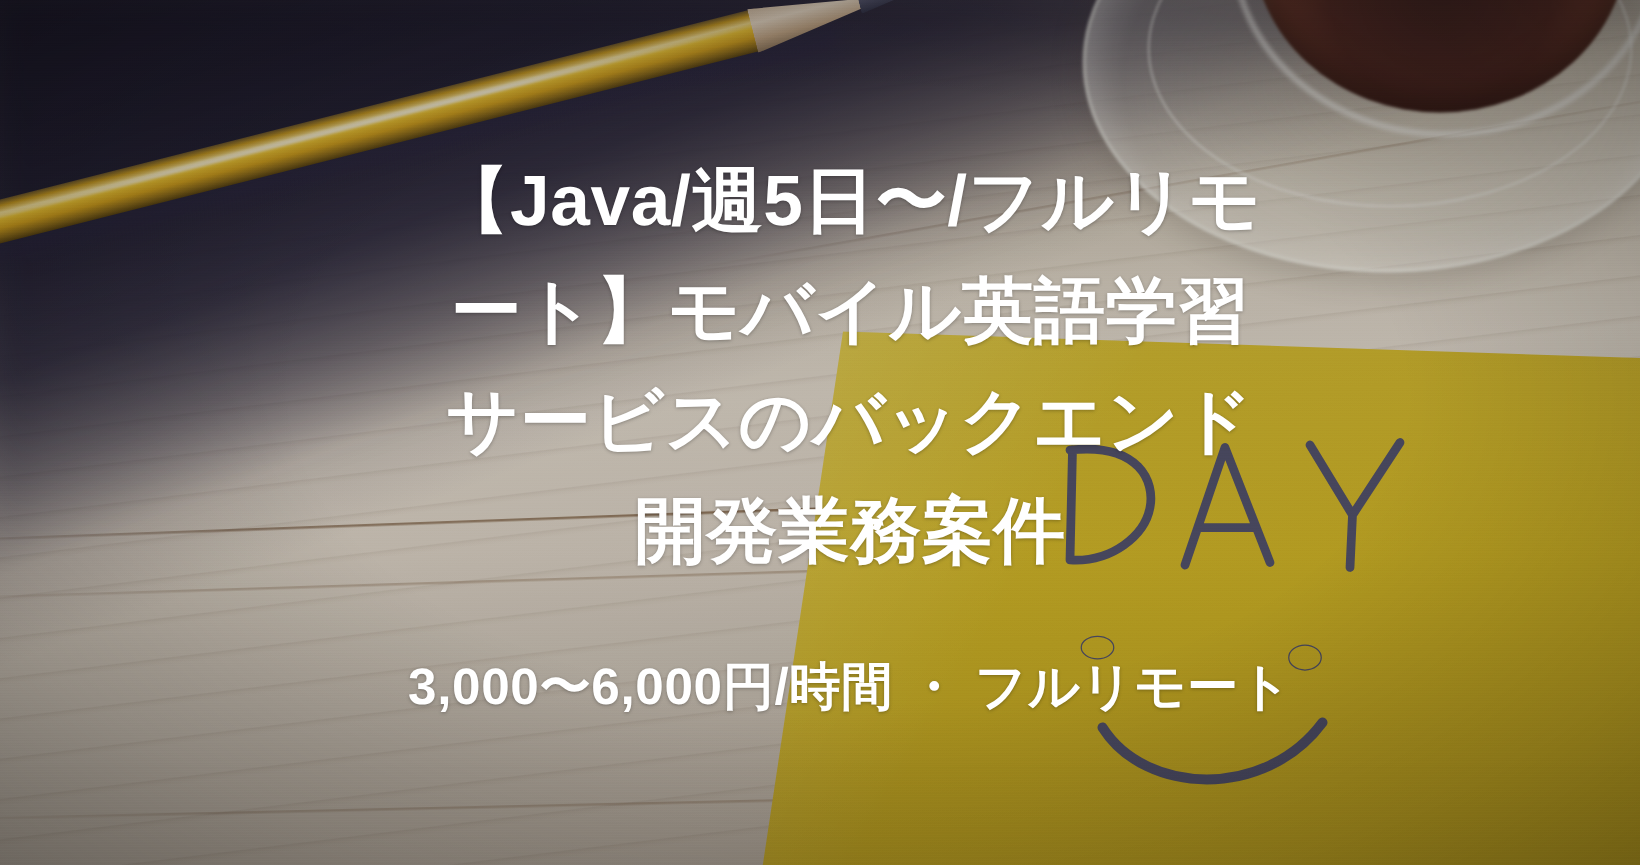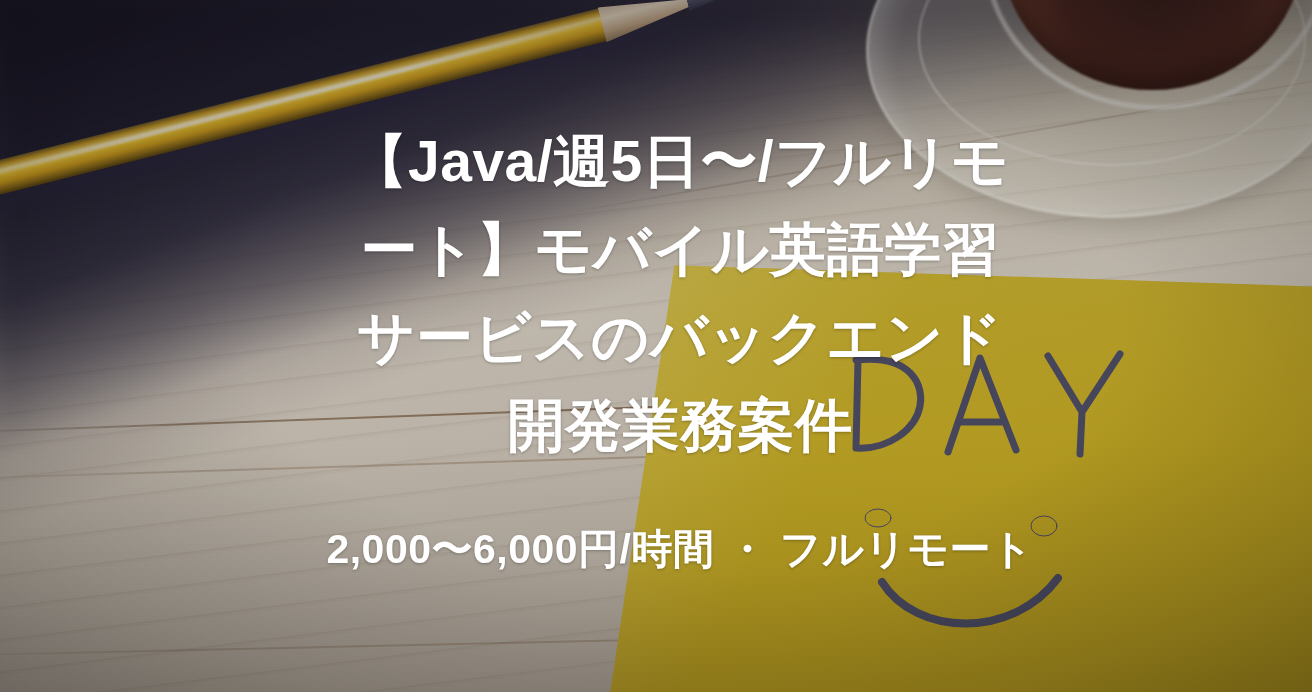--- a/index.html
+++ b/index.html
@@ -287,16 +287,16 @@
 
     <path class="ink" stroke-width="8" d="M62 252 C96 306 192 310 238 248"></path>
   </svg>
 
   <div class="layer scrim"></div>
   <div class="layer vignette"></div>
   <div class="layer grain"></div>
 
   <div class="content">
     <h1 class="hero-title">【Java/週5日〜/フルリモート】モバイル英語学習サービスのバックエンド開発業務案件</h1>
-    <p class="hero-subtitle">2,000〜6,000円/時間 ・ フルリモート</p>
+    <p class="hero-subtitle">3,000〜6,000円/時間 ・ フルリモート</p>
   </div>
 
 </div>
 
 </body></html>

